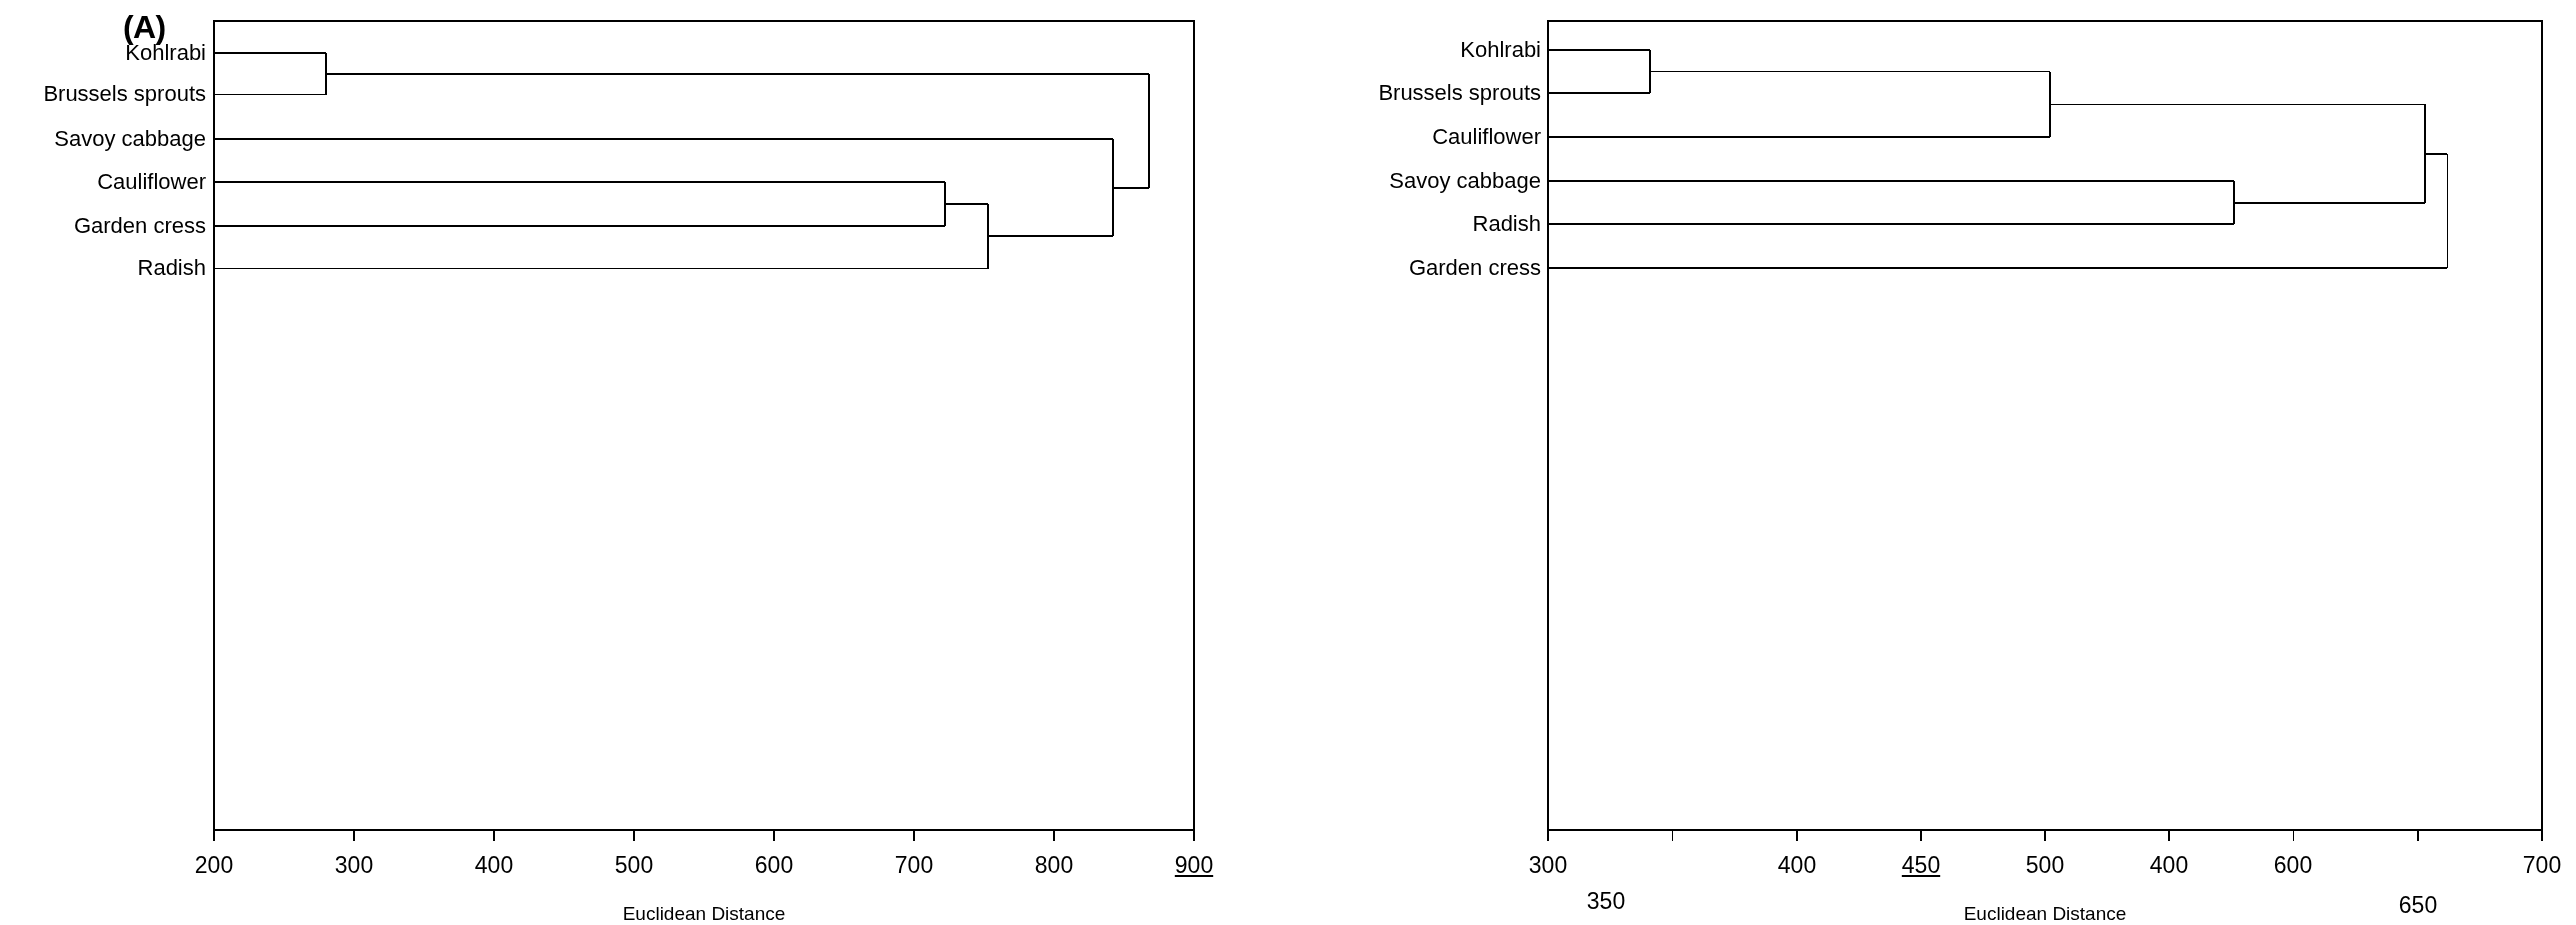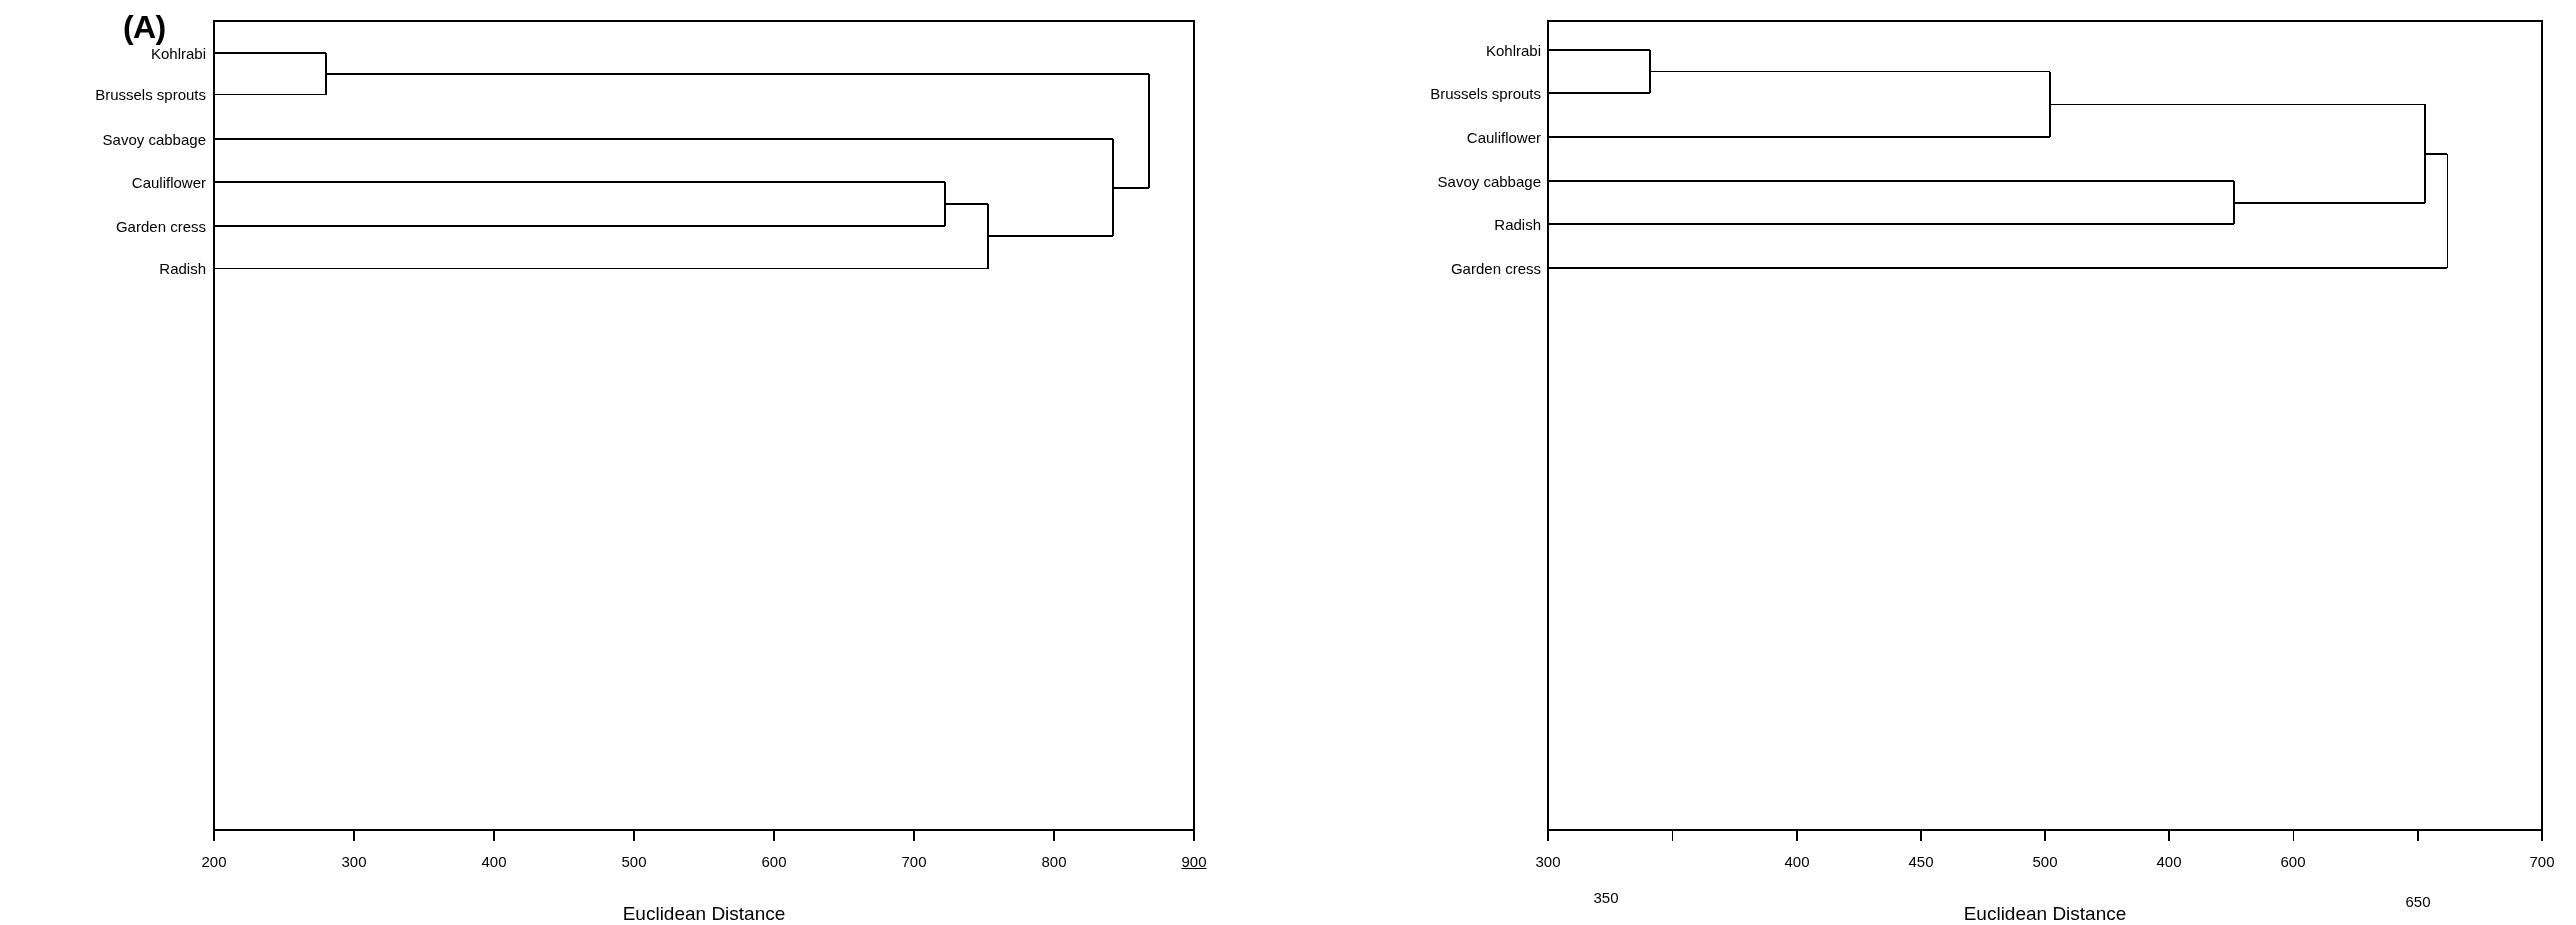--- a/index.html
+++ b/index.html
@@ -38,29 +38,29 @@
     font-weight: bold;
     font-size: 32px;
     letter-spacing: -0.6px;
     line-height: 1;
     white-space: nowrap;
   }
   #panel-a-tag { left: 123px;  top: 11.2px; }
 
   .leaf-label {
     position: absolute;
-    font-size: 15px;
+    font-size: 22px;
     line-height: 1;
     white-space: nowrap;
     transform: translateY(-50%);
     text-align: right;
   }
   .tick-label {
     position: absolute;
-    font-size: 15px;
+    font-size: 23px;
     line-height: 1;
     white-space: nowrap;
     transform: translateX(-50%);
   }
   .axis-title {
     position: absolute;
     font-size: 19px;
     line-height: 1;
     white-space: nowrap;
     transform: translateX(-50%);
@@ -143,21 +143,21 @@
     <div class="axis-title" style="left: 704px; top: 904px;">Euclidean Distance</div>
     <div class="leaf-label" style="left: 0px; width: 206px; top: 53px;">Kohlrabi</div>
     <div class="leaf-label" style="left: 0px; width: 206px; top: 94px;">Brussels sprouts</div>
     <div class="leaf-label" style="left: 0px; width: 206px; top: 139px;">Savoy cabbage</div>
     <div class="leaf-label" style="left: 0px; width: 206px; top: 182px;">Cauliflower</div>
     <div class="leaf-label" style="left: 0px; width: 206px; top: 226px;">Garden cress</div>
     <div class="leaf-label" style="left: 0px; width: 206px; top: 268px;">Radish</div>
     <div class="tick-label" style="left: 1548px; top: 854px;">300</div>
     <div class="tick-label" style="left: 1606px; top: 854px; margin-top: 36px;">350</div>
     <div class="tick-label" style="left: 1797px; top: 854px;">400</div>
-    <div class="tick-label" style="left: 1921px; top: 854px;">450</div>
+    <div class="tick-label" style="left: 1921px; top: 854px; text-decoration: underline;">450</div>
     <div class="tick-label" style="left: 2045px; top: 854px;">500</div>
     <div class="tick-label" style="left: 2169px; top: 854px;">400</div>
     <div class="tick-label" style="left: 2293px; top: 854px;">600</div>
     <div class="tick-label" style="left: 2418px; top: 854px; margin-top: 40px;">650</div>
     <div class="tick-label" style="left: 2542px; top: 854px;">700</div>
     <div class="axis-title" style="left: 2045px; top: 904px;">Euclidean Distance</div>
     <div class="leaf-label" style="left: 0px; width: 1541px; top: 50px;">Kohlrabi</div>
     <div class="leaf-label" style="left: 0px; width: 1541px; top: 93px;">Brussels sprouts</div>
     <div class="leaf-label" style="left: 0px; width: 1541px; top: 137px;">Cauliflower</div>
     <div class="leaf-label" style="left: 0px; width: 1541px; top: 181px;">Savoy cabbage</div>

